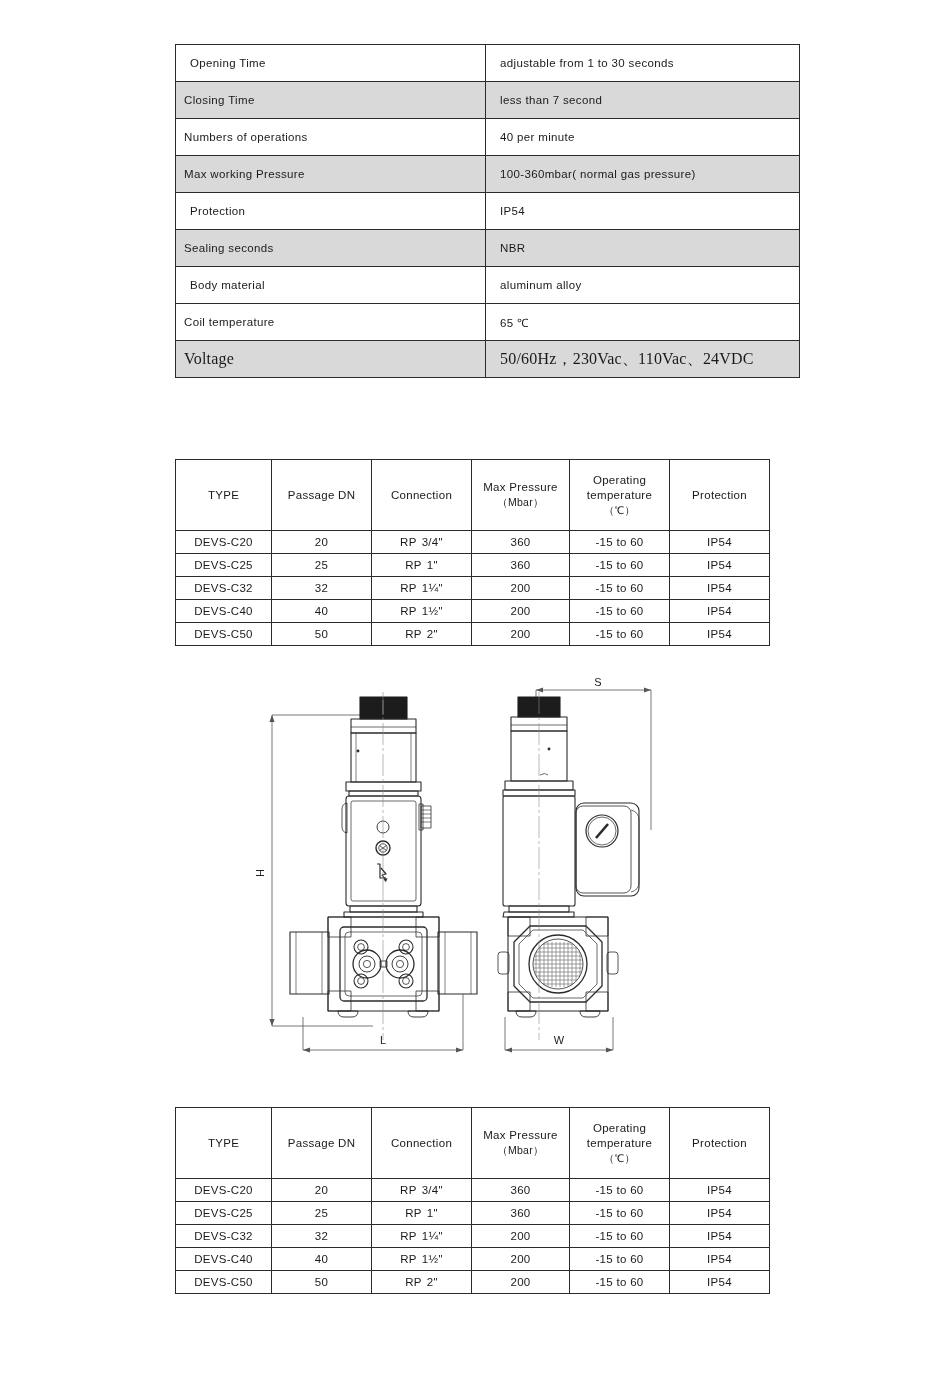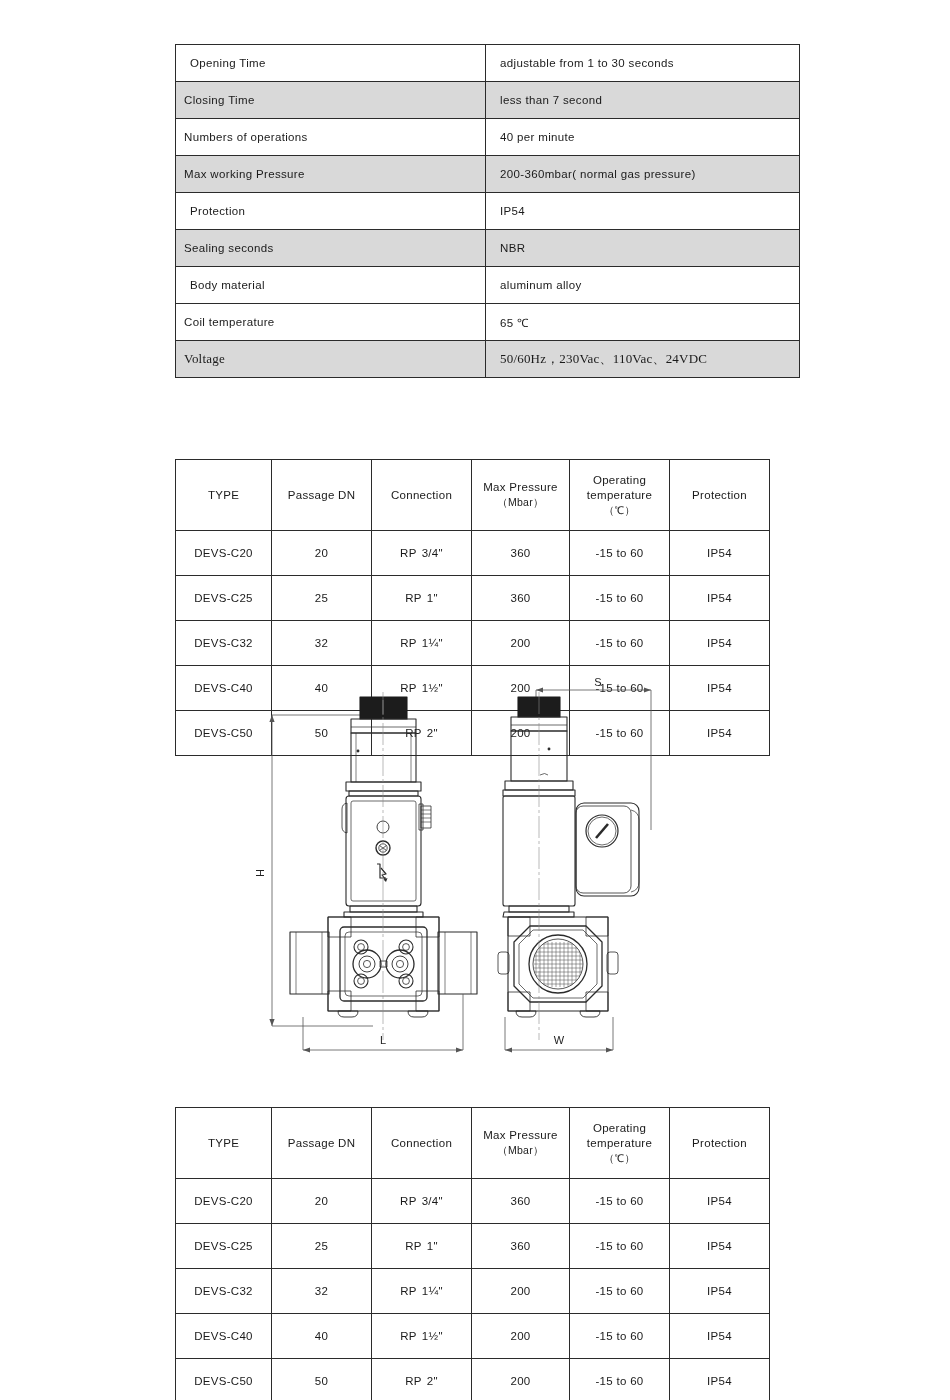--- a/index.html
+++ b/index.html
@@ -30,21 +30,21 @@
     border: 1px solid #2b2b2b;
     height: 36px;
     padding: 0 0 0 14px;
     vertical-align: middle;
     letter-spacing: 0.35px;
     font-weight: 400;
   }
   .spec-table td.k { width: 295px; margin-top: 20px; }
   .spec-table td.v { width: 299px; }
   .spec-table tr.shaded td { background: #d9d9d9; }
-  .spec-table tr.serif td { font-family: "Liberation Serif", serif; font-size: 13px; letter-spacing: 0.2px; }
+  .spec-table tr.serif td { font-family: "Liberation Serif", serif; font-size: 16px; letter-spacing: 0.2px; }
   .spec-table td.indent { padding-left: 8px; }
 
   
   .model-table {
     position: absolute;
     left: 175px;
     width: 594px;
     border-collapse: collapse;
     table-layout: fixed;
     font-size: 11.5px;
@@ -56,21 +56,21 @@
     font-weight: 400;
     letter-spacing: 0.3px;
   }
   .model-table th {
     height: 66px;
     line-height: 15px;
     padding: 2px 2px;
   }
   .model-table td {
     height: 20px;
-    padding: 12px 2px;
+    padding: 1px 2px;
   }
   .model-table th .sub { display: block; font-size: 10.5px; }
   .model-table col.c0 { width: 96px; }
   .model-table col.c1 { width: 100px; }
   .model-table col.c2 { width: 100px; }
   .model-table col.c3 { width: 98px; }
   .model-table col.c4 { width: 100px; }
   .model-table col.c5 { width: 100px; }
   #model-table-top { top: 459px; }
   #model-table-bottom { top: 1107px; }
@@ -105,21 +105,21 @@
     <tr class="shaded">
       <td class="k indent">Closing Time</td>
       <td class="v">less than 7 second</td>
     </tr>
     <tr>
       <td class="k indent">Numbers of operations</td>
       <td class="v">40 per minute</td>
     </tr>
     <tr class="shaded">
       <td class="k indent">Max working Pressure</td>
-      <td class="v">200-360mbar( normal gas pressure)</td>
+      <td class="v">100-360mbar( normal gas pressure)</td>
     </tr>
     <tr>
       <td class="k">Protection</td>
       <td class="v">IP54</td>
     </tr>
     <tr class="shaded">
       <td class="k indent">Sealing seconds</td>
       <td class="v">NBR</td>
     </tr>
     <tr>

